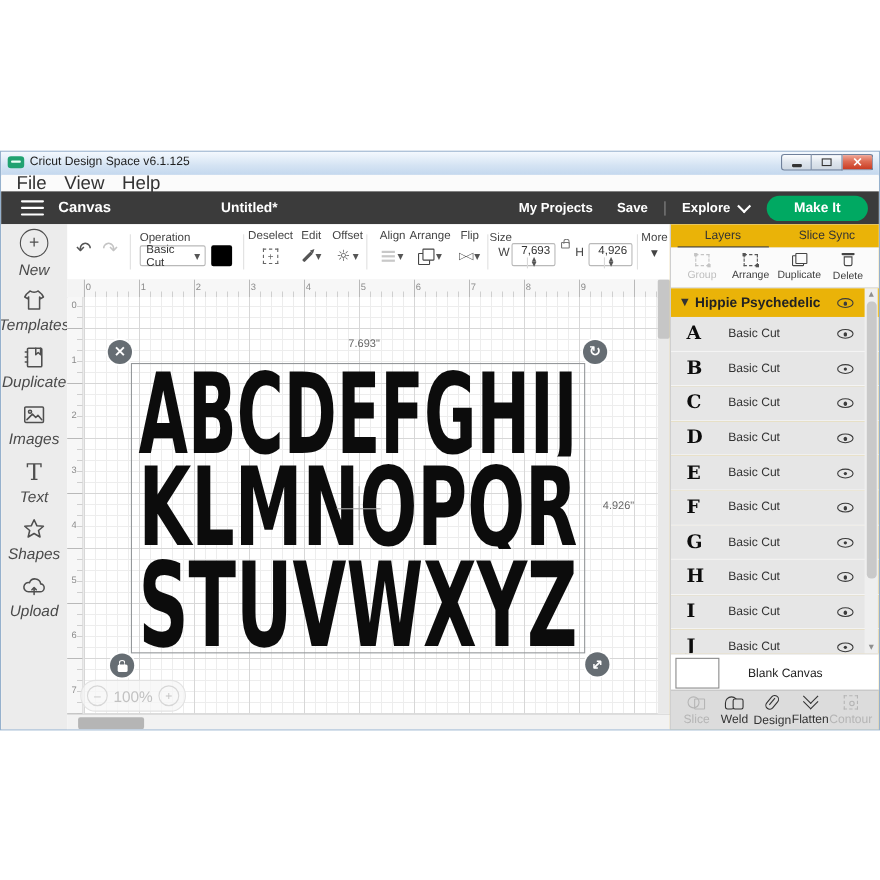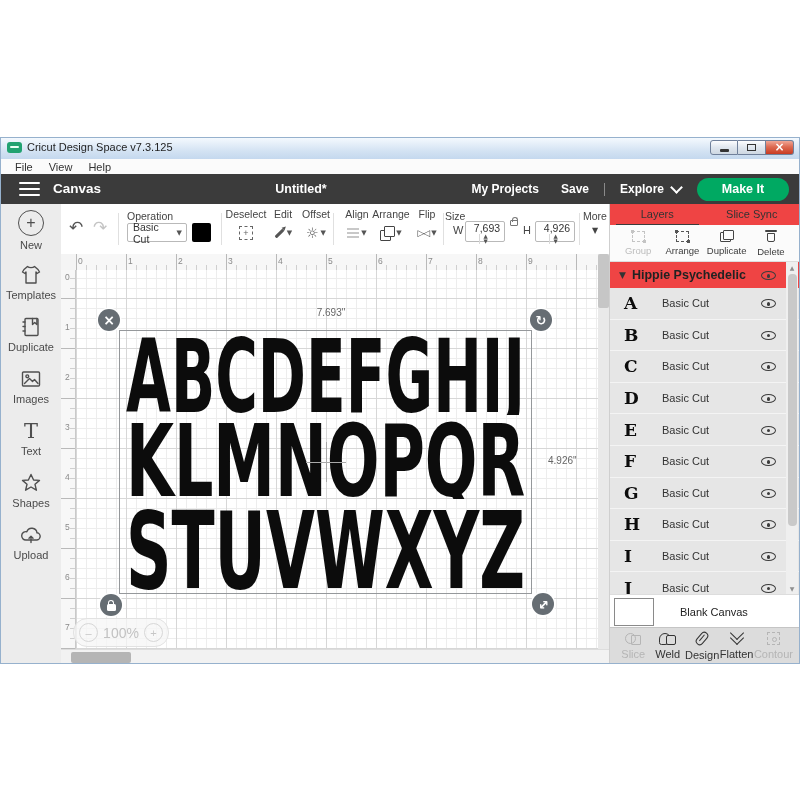--- a/index.html
+++ b/index.html
@@ -19,44 +19,44 @@
         background:linear-gradient(#fcfdfe,#dfe6ee 50%,#cfd8e2);display:flex;align-items:center;justify-content:center;}
   .wbtn.min{border-radius:3px 0 0 3px;}
   .wbtn.max{border-left:none;}
   .wbtn.close{border-left:none;border-radius:0 3px 3px 0;background:linear-gradient(#f0a696,#dd6a52 45%,#c93b22);}
   .minbar{width:9px;height:3px;background:#333;margin-top:5px;border-radius:1px;}
   .maxbox{width:9px;height:7px;border:1.6px solid #333;box-sizing:border-box;background:#fff0;}
   .closex{color:#fff;font-size:12px;font-weight:bold;line-height:1;margin-top:-1px;}
 
   .menubar{position:absolute;left:0;top:21px;right:0;height:15px;background:#fbfbfb;border-bottom:1px solid #e3e3e3;
        display:flex;align-items:center;padding-left:7px;gap:2px;}
-  .menuitem{font-size:11px;color:#333;padding:5px 7px;}
+  .menuitem{font-size:17px;color:#333;padding:5px 7px;}
 
   
   .appheader{position:absolute;left:0;top:36px;right:0;height:30px;background:#3b3b3b;}
   .hamburger{position:absolute;left:18px;top:8px;width:21px;height:14px;cursor:pointer;}
   .hamburger i{position:absolute;left:0;width:21px;height:2px;background:#fff;border-radius:1px;}
   .hamburger i:nth-child(1){top:0}.hamburger i:nth-child(2){top:6px}.hamburger i:nth-child(3){top:12px}
   .navtitle{position:absolute;left:52px;top:7px;color:#fff;font-size:13.5px;font-weight:bold;}
-  .doctitle{position:absolute;left:200px;top:8px;width:200px;text-align:center;color:#fff;font-size:12.5px;font-weight:bold;}
+  .doctitle{position:absolute;left:200px;top:8px;width:200px;color:#fff;font-size:12.5px;font-weight:bold;}
   .hright{position:absolute;right:10px;top:0;height:30px;display:flex;align-items:center;}
   .hlink{color:#fff;font-size:12px;font-weight:bold;cursor:pointer;}
   .hdivider{width:1px;height:13px;background:#8a8a8a;margin:0 15px;}
   .chev{width:7px;height:7px;border-right:2px solid #fff;border-bottom:2px solid #fff;
         transform:rotate(45deg);margin:-4px 0 0 8px;display:inline-block;}
   .makeit{margin-left:16px;width:92px;height:23px;border-radius:12px;background:#00a962;color:#fff;
         font-size:12.5px;font-weight:bold;display:flex;align-items:center;justify-content:center;cursor:pointer;}
 
   
   .winbody{position:absolute;left:0;top:66px;right:0;bottom:0;background:#fff;}
 
   
   .rail{position:absolute;left:0;top:0;width:60px;bottom:0;background:#ececec;border-right:1px solid #dcdcdc;}
   .railitem{height:52px;display:flex;flex-direction:column;align-items:center;justify-content:center;gap:3px;cursor:pointer;}
-  .raillabel{font-size:11px;color:#4a4a4a;}
+  .raillabel{font-size:14px;color:#4a4a4a;font-style:italic;}
   .railsvg{stroke:#4f4f4f;fill:none;stroke-width:1.4;stroke-linejoin:round;stroke-linecap:round;}
   .newcirc{width:26px;height:26px;border:1.5px solid #4f4f4f;border-radius:50%;display:flex;align-items:center;justify-content:center;
         font-size:16px;color:#4f4f4f;box-sizing:border-box;}
   .texticon{font-family:"DejaVu Serif",serif;font-size:21px;line-height:22px;color:#4f4f4f;}
 
   
   .toolbar{position:absolute;left:60px;top:0;width:548px;height:50px;background:#fff;border-bottom:1px solid #d8d8d8;}
   .tdiv{position:absolute;top:9px;width:1px;height:32px;background:#e0e0e0;}
   .tlabel{position:absolute;top:6px;font-size:10.5px;color:#444;}
   .tlabel.dis, .dis{color:#c0c0c0;}
@@ -133,21 +133,21 @@
       border-radius:3px 3px 0 0;}
   .dimlabel{position:absolute;font-size:10px;color:#666;}
   .crossh{position:absolute;background:#a9a9a9;}
   .zoompill{position:absolute;left:12px;top:364px;width:94px;height:27px;border:1px solid #e2e2e2;border-radius:14px;
       background:rgba(245,245,245,.75);display:flex;align-items:center;justify-content:center;gap:5px;}
   .zbtn{width:17px;height:17px;border:1px solid #d7d7d7;border-radius:50%;color:#c6c6c6;font-size:11px;
       display:flex;align-items:center;justify-content:center;cursor:pointer;}
   .zlvl{font-size:14px;color:#c2c2c2;}
 
   
-  .rpanel{position:absolute;left:608px;top:0;right:0;bottom:0;background:#ef4444;border-left:1px solid #cfcfcf;}
+  .rpanel{position:absolute;left:608px;top:0;right:0;bottom:0;background:#eab308;border-left:1px solid #cfcfcf;}
   .ptabs{position:absolute;left:0;top:0;right:0;height:21px;border-bottom:1px solid #c9c9c9;display:flex;}
   .ptab{flex:1;text-align:center;font-size:11px;color:#333;padding-top:4px;cursor:pointer;position:relative;}
   .ptab.active::after{content:"";position:absolute;left:6px;right:6px;bottom:-1px;height:2px;background:#3b3b3b;}
   .pactions{position:absolute;left:0;top:21px;right:0;height:36px;background:#fbfbfb;border-bottom:1px solid #ddd;
       display:flex;justify-content:space-between;padding:0 6px;}
   .pact{width:46px;display:flex;flex-direction:column;align-items:center;justify-content:center;gap:3px;cursor:pointer;}
   .pact .lab{font-size:9.5px;color:#3c3c3c;}
   .pact.dis .lab{color:#bdbdbd;}
   .i-sq{width:13px;height:11px;border:1px dashed #555;position:relative;box-sizing:border-box;}
   .i-sq::before,.i-sq::after{content:"";position:absolute;width:3px;height:3px;background:#555;}
@@ -201,21 +201,21 @@
   .i-contour{width:13px;height:13px;border:1.2px dashed #b5b5b5;position:relative;box-sizing:border-box;}
   .i-contour::after{content:"";position:absolute;left:4px;top:4px;width:3px;height:3px;border:1px solid #b5b5b5;border-radius:50%;}
 </style>
 </head>
 <body>
 
 <div class="win">
 
   <div class="titlebar">
     <span class="appicon"></span>
-    <span class="wintitle">Cricut Design Space  v7.3.125</span>
+    <span class="wintitle">Cricut Design Space  v6.1.125</span>
     <div class="winbtns">
       <div class="wbtn min">
           <span class="minbar"></span>
         </div>
       <div class="wbtn max">
           <span class="maxbox"></span>
         </div>
       <div class="wbtn close">
           <span class="closex glyph">×</span>
         </div>

